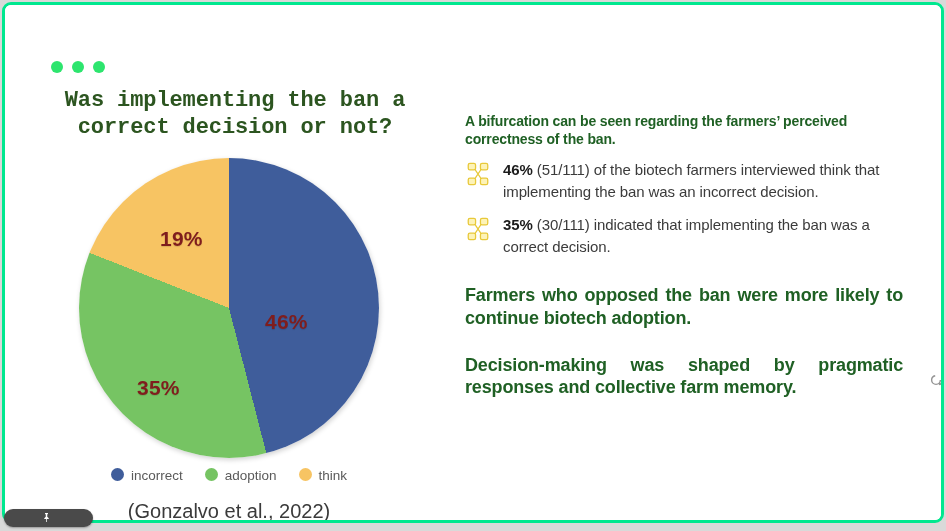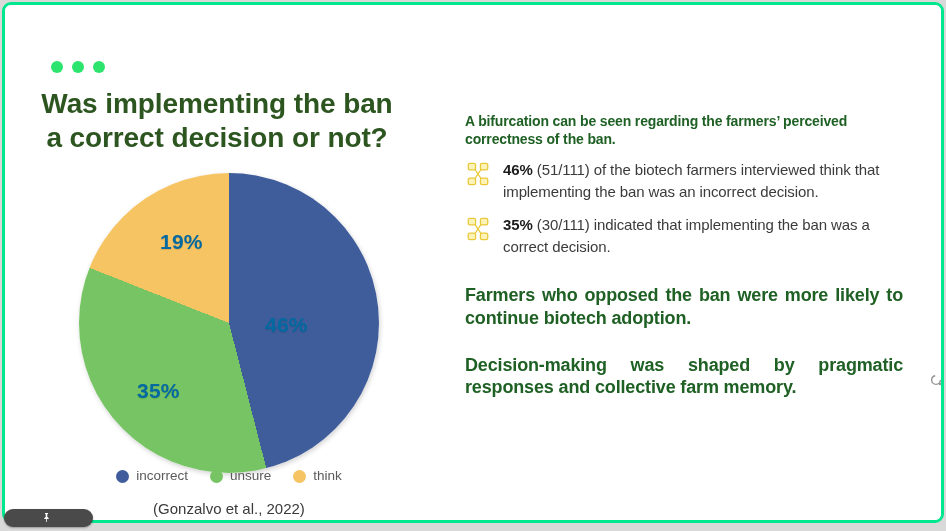--- a/index.html
+++ b/index.html
@@ -58,88 +58,90 @@
   }
 
   
   #chart-col {
     position: absolute;
     left: 24px;
     top: 82px;
     width: 400px;
   }
   #chart-title {
-    font-size: 28px;
+    font-size: 22px;
     font-weight: bold;
     color: #2c5520;
     text-align: center;
     line-height: 1.23;
     letter-spacing: -0.1px;
     width: 360px;
-    margin-left: 8px;
+    margin-left: 26px;
+    font-family: Liberation Mono, monospace;
   }
 
   #pie-wrap {
     position: relative;
     width: 300px;
     height: 300px;
     margin: 17px auto 0 auto;
   }
   #pie {
     position: absolute;
     inset: 0;
     border-radius: 50%;
     box-shadow: 1px 2px 5px rgba(0,0,0,0.18);
   }
   .slice-label {
     position: absolute;
-    color: #0369a1;
+    color: #7f1d1d;
     font-weight: bold;
     font-size: 21px;
     letter-spacing: 0.2px;
     text-shadow: 0 1px 1px rgba(0,0,0,0.12);
+    margin-top: 12px;
   }
   #label-incorrect { left: 186px; top: 140px; }
   #label-correct   { left: 58px;  top: 206px; }
   #label-unsure    { left: 81px;  top: 57px; }
 
   
   #legend {
     position: absolute;
     left: 24px;
     top: 463px;
     width: 400px;
     display: flex;
     justify-content: center;
     gap: 22px;
     align-items: center;
   }
   .legend-item {
     display: flex;
-    align-items: flex-end;
+    align-items: flex-start;
     gap: 7px;
   }
   .legend-swatch {
     width: 13px;
     height: 13px;
     border-radius: 50%;
     display: block;
   }
   .legend-text {
     font-size: 13.5px;
     color: #5a5a5a;
   }
 
   #citation {
     position: absolute;
     left: 24px;
     top: 495px;
     width: 400px;
     text-align: center;
-    font-size: 15px;
+    font-size: 20px;
     color: #3a3a3a;
   }
 
   
   #text-col {
     position: absolute;
     left: 460px;
     top: 108px;
     width: 438px;
   }
@@ -236,21 +238,21 @@
         </div>
       </div>
 
       <div id="legend">
         <div class="legend-item">
           <span class="legend-swatch" id="sw-0" style="background: rgb(63, 93, 155);"></span>
           <span class="legend-text">incorrect</span>
         </div>
         <div class="legend-item">
           <span class="legend-swatch" id="sw-1" style="background: rgb(118, 196, 99);"></span>
-          <span class="legend-text">unsure</span>
+          <span class="legend-text">adoption</span>
         </div>
         <div class="legend-item">
           <span class="legend-swatch" id="sw-2" style="background: rgb(247, 196, 99);"></span>
           <span class="legend-text">think</span>
         </div>
       </div>
 
       <div id="citation">(Gonzalvo et al., 2022)</div>
 
       <div id="text-col">

